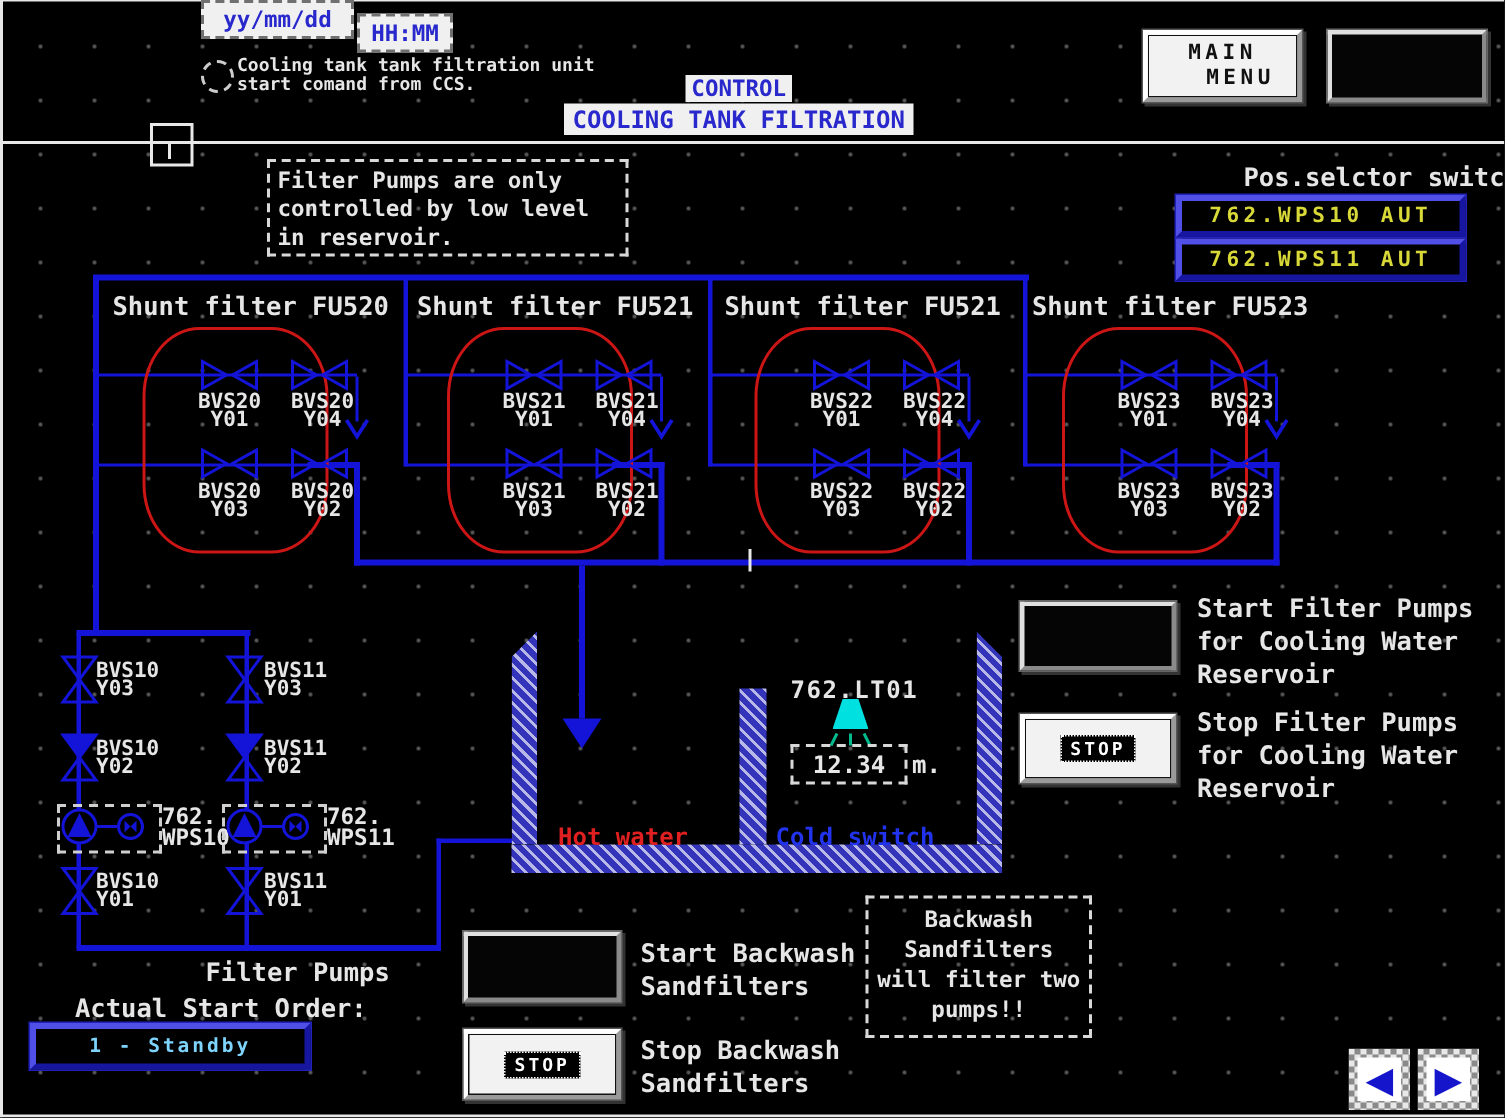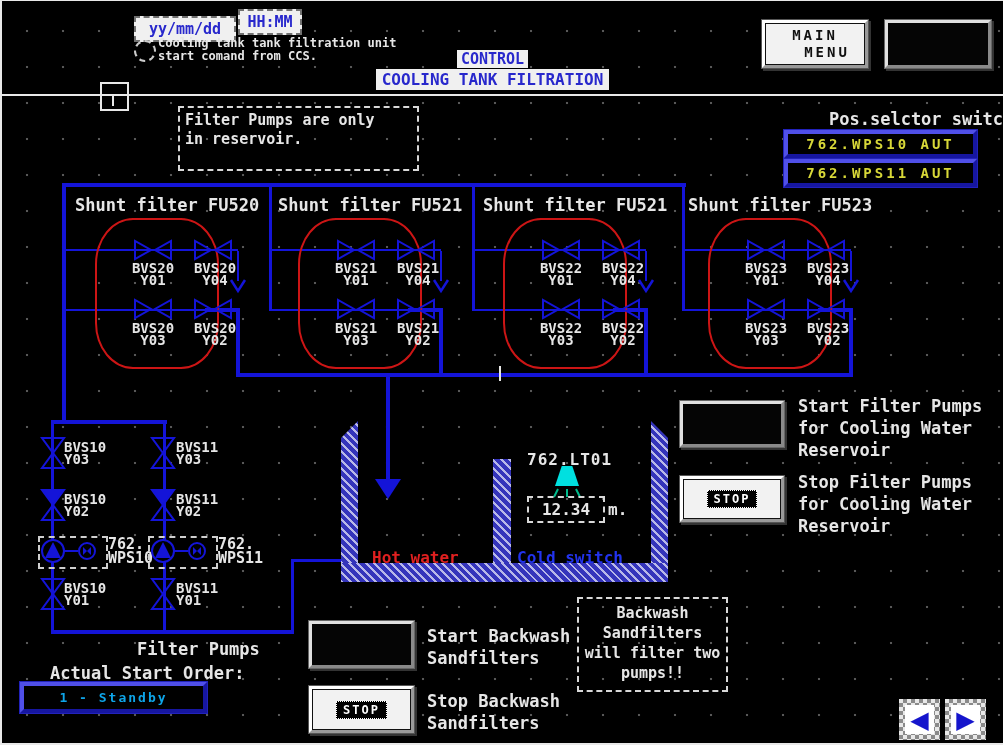--- a/index.html
+++ b/index.html
@@ -31,21 +31,21 @@
 </style>
 </head>
 <body>
 
 <div id="screen">
 
   <div class="abs" style="left:0;top:0;width:2px;height:745px;background:#e8e8e8;"></div>
   <div class="abs" style="left:0;top:743px;width:1003px;height:2px;background:#e8e8e8;"></div>
   <div class="abs" style="left:0;top:0;width:1003px;height:1px;background:#e8e8e8;"></div>
 
-  <div class="whitebox-blue" style="left:134px;top:16px;width:98px;height:22px;line-height:22px;font-size:15px;border:2px dashed #707070;">yy/mm/dd</div>
+  <div class="whitebox-blue" style="left:134px;top:0;width:98px;height:22px;line-height:22px;font-size:15px;border:2px dashed #707070;">yy/mm/dd</div>
   <div class="whitebox-blue" style="left:238px;top:9px;width:60px;height:22px;line-height:22px;font-size:15px;border:2px dashed #707070;">HH:MM</div>
 
   <div class="abs" style="left:134px;top:40px;width:18px;height:18px;border:2px dashed #cccccc;border-radius:50%;"></div>
   <div class="t" style="left:158px;top:37px;font-size:12px;line-height:13px;">Cooling tank tank filtration unit</div>
   <div class="t" style="left:158px;top:50px;font-size:12px;line-height:13px;">start comand from CCS.</div>
 
   <div class="whitebox-blue" style="left:457px;top:50px;width:71px;height:18px;line-height:18px;font-size:15px;">CONTROL</div>
   <div class="whitebox-blue" style="left:376px;top:69px;width:233px;height:21px;line-height:21px;font-size:16px;">COOLING TANK FILTRATION</div>
 
   <div class="bevel-white" style="left:762px;top:20px;width:100px;height:42px;flex-direction:column;">
@@ -61,20 +61,21 @@
   <div class="t" style="left:789px;top:109px;font-size:17px;margin-left:40px;">Pos.selctor switch</div>
   <div class="blue-frame" style="left:784px;top:130px;width:185px;height:20px;">
     <span class="yellow-txt">762.WPS10 AUT</span>
   </div>
   <div class="blue-frame" style="left:784px;top:159px;width:185px;height:20px;">
     <span class="yellow-txt">762.WPS11 AUT</span>
   </div>
 
   <div class="dashedbox" style="left:178px;top:106px;width:232px;height:58px;padding:3px 0 0 5px;">
     <div style="font-size:15px;line-height:19px;">Filter Pumps are only</div>
+    <div style="font-size:15px;line-height:19px;">controlled by low level</div>
     <div style="font-size:15px;line-height:19px;">in reservoir.</div>
   </div>
 
   <div class="pipe" style="left:62px;top:183px;width:624px;height:4px;"></div>
   <div class="pipe" style="left:62px;top:185px;width:4px;height:239px;"></div>
   <div class="pipe" style="left:51px;top:420px;width:116px;height:4px;"></div>
   <div class="pipe" style="left:51px;top:422px;width:3px;height:210px;"></div>
   <div class="pipe" style="left:163px;top:422px;width:3px;height:210px;"></div>
   <div class="pipe" style="left:51px;top:630px;width:243px;height:4px;"></div>
   <div class="pipe" style="left:291px;top:559px;width:3px;height:75px;"></div>
@@ -420,21 +421,21 @@
   <div class="t" style="left:798px;top:395px;font-size:17px;line-height:22px;"><span>Start Filter Pumps</span><br><span>for Cooling Water</span><br><span>Reservoir</span></div>
 
   <div class="bevel-white" style="left:680px;top:476px;width:98px;height:40px;">
     <span class="stop-badge">STOP</span>
   </div>
   <div class="t" style="left:798px;top:471px;font-size:17px;line-height:22px;"><span>Stop Filter Pumps</span><br><span>for Cooling Water</span><br><span>Reservoir</span></div>
 
   <div class="t" style="left:137px;top:639px;font-size:17px;">Filter Pumps</div>
   <div class="t" style="left:50px;top:663px;font-size:17px;">Actual Start Order:</div>
   <div class="blue-frame" style="left:20px;top:682px;width:179px;height:23px;">
-    <span style="color:#0ea5e9;font-size:13px;letter-spacing:2px;font-weight:bold;">1 - Standby</span>
+    <span style="color:#7dd3fc;font-size:13px;letter-spacing:2px;font-weight:bold;">1 - Standby</span>
   </div>
 
   <div class="bevel-black" style="left:309px;top:621px;width:99px;height:41px;"></div>
   <div class="t" style="left:427px;top:625px;font-size:17px;line-height:22px;"><span>Start Backwash</span><br><span>Sandfilters</span></div>
 
   <div class="bevel-white" style="left:309px;top:686px;width:99px;height:41px;">
     <span class="stop-badge">STOP</span>
   </div>
   <div class="t" style="left:427px;top:690px;font-size:17px;line-height:22px;"><span>Stop Backwash</span><br><span>Sandfilters</span></div>
 

